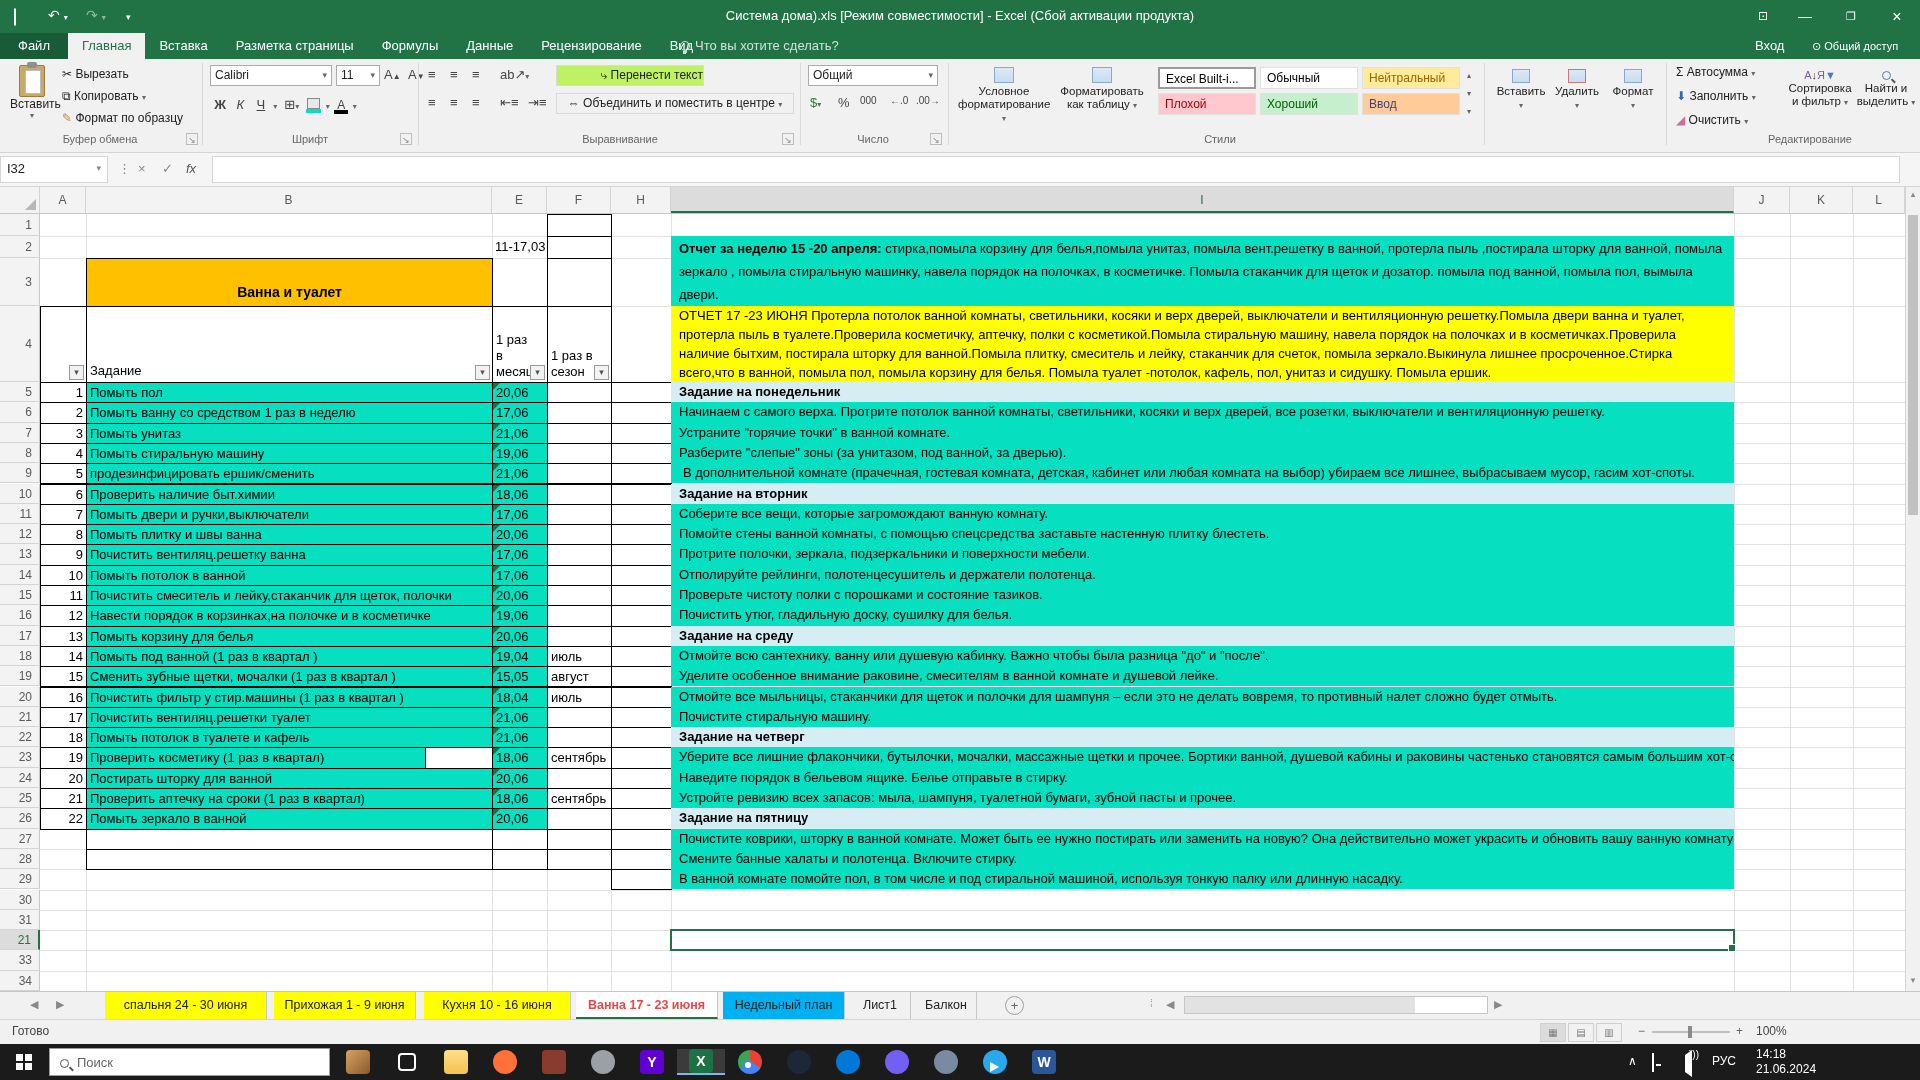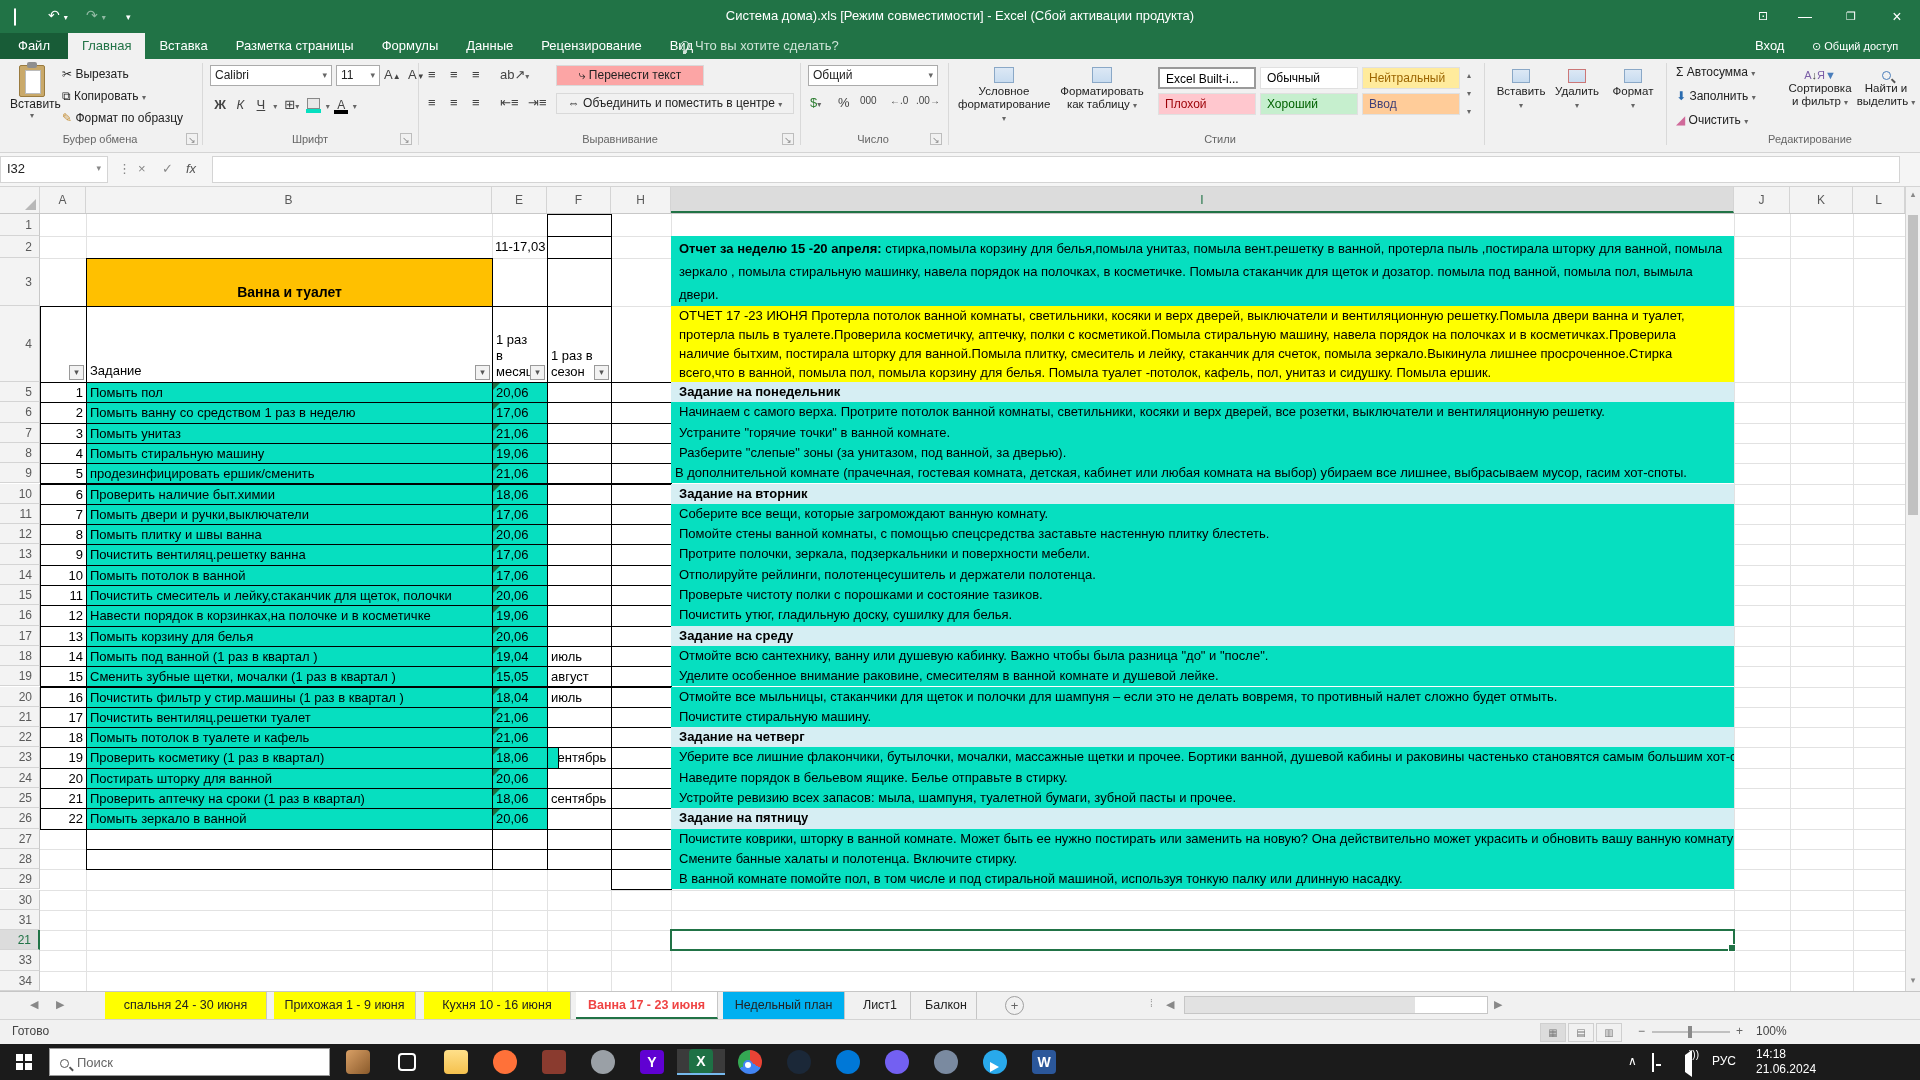--- a/index.html
+++ b/index.html
@@ -148,21 +148,21 @@
 
     <div class="abs mini" style="left:428px;top:8px;">≡</div>
     <div class="abs mini" style="left:450px;top:8px;">≡</div>
     <div class="abs mini" style="left:472px;top:8px;">≡</div>
     <div class="abs mini" style="left:500px;top:8px;">ab↗<span style="font-size:8px;color:#666;">▾</span></div>
     <div class="abs mini" style="left:428px;top:36px;">≡</div>
     <div class="abs mini" style="left:450px;top:36px;">≡</div>
     <div class="abs mini" style="left:472px;top:36px;">≡</div>
     <div class="abs mini" style="left:500px;top:36px;">⇤≡</div>
     <div class="abs mini" style="left:528px;top:36px;">⇥≡</div>
-    <div class="abs rbtn chip" style="left:556px;top:6px;width:148px;background:#fca5a5;">⤷ <span>Перенести текст</span></div>
+    <div class="abs rbtn chip" style="left:556px;top:6px;width:148px;background:#bef264;text-align:right;">⤷ <span>Перенести текст</span></div>
     <div class="abs rbtn chip" style="left:556px;top:34px;width:238px;">⇔ <span>Объединить и поместить в центре</span> <span style="font-size:8px;color:#666;">▾</span></div>
     <div class="abs glabel" style="left:550px;width:140px;">Выравнивание</div>
     <div class="abs launch" style="left:782px;">↘</div>
     <div class="abs gdiv" style="left:800px;"></div>
 
     <div class="abs combo" style="left:808px;top:6px;width:130px;"><span>Общий</span><span class="dd">▾</span></div>
     <div class="abs mini" style="left:810px;top:36px;color:#2e7d32;">$<span style="font-size:8px;color:#666;">▾</span></div>
     <div class="abs mini" style="left:838px;top:36px;">%</div>
     <div class="abs mini" style="left:860px;top:36px;font-size:10px;">000</div>
     <div class="abs mini" style="left:890px;top:36px;font-size:10px;">←.0</div>
@@ -426,42 +426,42 @@
       <div class="abs cell bordered" style="left: 40px; top: 472.5px; width: 47px; height: 21.3px; text-align: right; background: rgb(255, 255, 255); line-height: 19.3px;">16</div>
       <div class="abs cell teal bordered" style="left: 86px; top: 472.5px; width: 407px; height: 21.3px; line-height: 19.3px;">Почистить фильтр у стир.машины (1 раз в квартал )</div>
       <div class="abs cell teal bordered err" style="left: 492px; top: 472.5px; width: 56px; height: 21.3px; line-height: 19.3px;">18,04</div>
       <div class="abs cell bordered" style="left: 40px; top: 492.8px; width: 47px; height: 21.3px; text-align: right; background: rgb(255, 255, 255); line-height: 19.3px;">17</div>
       <div class="abs cell teal bordered" style="left: 86px; top: 492.8px; width: 407px; height: 21.3px; line-height: 19.3px;">Почистить вентиляц.решетки туалет</div>
       <div class="abs cell teal bordered err" style="left: 492px; top: 492.8px; width: 56px; height: 21.3px; line-height: 19.3px;">21,06</div>
       <div class="abs cell bordered" style="left: 40px; top: 513.1px; width: 47px; height: 21.3px; text-align: right; background: rgb(255, 255, 255); line-height: 19.3px;">18</div>
       <div class="abs cell teal bordered" style="left: 86px; top: 513.1px; width: 407px; height: 21.3px; line-height: 19.3px;">Помыть потолок в туалете и кафель</div>
       <div class="abs cell teal bordered err" style="left: 492px; top: 513.1px; width: 56px; height: 21.3px; line-height: 19.3px;">21,06</div>
       <div class="abs cell bordered" style="left: 40px; top: 533.4px; width: 47px; height: 21.3px; text-align: right; background: rgb(255, 255, 255); line-height: 19.3px;">19</div>
-      <div class="abs cell teal bordered" style="left: 86px; top: 533.4px; width: 473px; height: 21.3px; line-height: 19.3px;">Проверить косметику (1 раз в квартал)</div>
+      <div class="abs cell teal bordered" style="left: 86px; top: 533.4px; width: 340px; height: 21.3px; line-height: 19.3px;">Проверить косметику (1 раз в квартал)</div>
       <div class="abs cell teal bordered err" style="left: 492px; top: 533.4px; width: 56px; height: 21.3px; line-height: 19.3px;">18,06</div>
       <div class="abs cell bordered" style="left: 40px; top: 553.7px; width: 47px; height: 21.3px; text-align: right; background: rgb(255, 255, 255); line-height: 19.3px;">20</div>
       <div class="abs cell teal bordered" style="left: 86px; top: 553.7px; width: 407px; height: 21.3px; line-height: 19.3px;">Постирать шторку для ванной</div>
       <div class="abs cell teal bordered err" style="left: 492px; top: 553.7px; width: 56px; height: 21.3px; line-height: 19.3px;">20,06</div>
       <div class="abs cell bordered" style="left: 40px; top: 574px; width: 47px; height: 21.3px; text-align: right; background: rgb(255, 255, 255); line-height: 19.3px;">21</div>
       <div class="abs cell teal bordered" style="left: 86px; top: 574px; width: 407px; height: 21.3px; line-height: 19.3px;">Проверить аптечку на сроки (1 раз в квартал)</div>
       <div class="abs cell teal bordered err" style="left: 492px; top: 574px; width: 56px; height: 21.3px; line-height: 19.3px;">18,06</div>
       <div class="abs cell bordered" style="left: 40px; top: 594.3px; width: 47px; height: 21.3px; text-align: right; background: rgb(255, 255, 255); line-height: 19.3px;">22</div>
       <div class="abs cell teal bordered" style="left: 86px; top: 594.3px; width: 407px; height: 21.3px; line-height: 19.3px;">Помыть зеркало в ванной</div>
       <div class="abs cell teal bordered err" style="left: 492px; top: 594.3px; width: 56px; height: 21.3px; line-height: 19.3px;">20,06</div>
       <div class="abs cell bordered" style="left: 86px; top: 614.6px; width: 407px; height: 21.3px; background: rgb(255, 255, 255);"></div>
       <div class="abs cell bordered" style="left: 492px; top: 614.6px; width: 56px; height: 21.3px; background: rgb(255, 255, 255);"></div>
       <div class="abs cell bordered" style="left: 86px; top: 634.9px; width: 407px; height: 21.3px; background: rgb(255, 255, 255);"></div>
       <div class="abs cell bordered" style="left: 492px; top: 634.9px; width: 56px; height: 21.3px; background: rgb(255, 255, 255);"></div>
       <div class="abs cell rep" style="left: 671px; top: 22px; width: 1063px; height: 70px; background: rgb(6, 223, 192); font-size: 13px; line-height: 23px; padding: 1px 8px;"><b>Отчет за неделю 15 -20 апреля:</b> стирка,помыла корзину для белья,помыла унитаз, помыла вент.решетку в ванной, протерла пыль ,постирала шторку для ванной, помыла зеркало , помыла стиральную машинку, навела порядок на полочках, в косметичке. Помыла стаканчик для щеток и дозатор. помыла под ванной, помыла пол, вымыла двери.</div>
       <div class="abs cell rep" style="left: 671px; top: 92px; width: 1063px; height: 76px; background: rgb(255, 255, 0); font-size: 13px; line-height: 19px; padding: 0px 8px;">ОТЧЕТ 17 -23 ИЮНЯ Протерла потолок ванной комнаты, светильники, косяки и верх дверей, выключатели и вентиляционную решетку.Помыла двери ванна и туалет, протерла пыль в туалете.Проверила косметичку, аптечку, полки с косметикой.Помыла стиральную машину, навела порядок на полочках и в косметичках.Проверила наличие бытхим, постирала шторку для ванной.Помыла плитку, смеситель и лейку, стаканчик для счеток, помыла зеркало.Выкинула лишнее просроченное.Стирка всего,что в ванной, помыла пол, помыла корзину для белья. Помыла туалет -потолок, кафель, пол, унитаз и сидушку. Помыла ершик.</div>
       <div class="abs cell" style="left: 671px; top: 168px; width: 1063px; height: 20.3px; line-height: 20.3px; padding-left: 8px; background: rgb(214, 238, 243); font-weight: bold;">Задание на понедельник</div>
       <div class="abs cell" style="left: 671px; top: 188.3px; width: 1063px; height: 20.3px; line-height: 20.3px; padding-left: 8px; background: rgb(6, 223, 192); font-weight: normal;">Начинаем с самого верха. Протрите потолок ванной комнаты, светильники, косяки и верх дверей, все розетки, выключатели и вентиляционную решетку.</div>
       <div class="abs cell" style="left: 671px; top: 208.6px; width: 1063px; height: 20.3px; line-height: 20.3px; padding-left: 8px; background: rgb(6, 223, 192); font-weight: normal;">Устраните "горячие точки" в ванной комнате.</div>
       <div class="abs cell" style="left: 671px; top: 228.9px; width: 1063px; height: 20.3px; line-height: 20.3px; padding-left: 8px; background: rgb(6, 223, 192); font-weight: normal;">Разберите "слепые" зоны (за унитазом, под ванной, за дверью).</div>
-      <div class="abs cell" style="left: 671px; top: 249.2px; width: 1063px; height: 20.3px; line-height: 20.3px; padding-left: 4px; background: rgb(6, 223, 192); font-weight: normal;">В дополнительной комнате (прачечная, гостевая комната, детская, кабинет или любая комната на выбор) убираем все лишнее, выбрасываем мусор, гасим хот-споты.</div>
+      <div class="abs cell" style="left: 671px; top: 249.2px; width: 1063px; height: 20.3px; line-height: 20.3px; padding-left: 12px; background: rgb(6, 223, 192); font-weight: normal;">В дополнительной комнате (прачечная, гостевая комната, детская, кабинет или любая комната на выбор) убираем все лишнее, выбрасываем мусор, гасим хот-споты.</div>
       <div class="abs cell" style="left: 671px; top: 269.5px; width: 1063px; height: 20.3px; line-height: 20.3px; padding-left: 8px; background: rgb(214, 238, 243); font-weight: bold;">Задание на вторник</div>
       <div class="abs cell" style="left: 671px; top: 289.8px; width: 1063px; height: 20.3px; line-height: 20.3px; padding-left: 8px; background: rgb(6, 223, 192); font-weight: normal;">Соберите все вещи, которые загромождают ванную комнату.</div>
       <div class="abs cell" style="left: 671px; top: 310.1px; width: 1063px; height: 20.3px; line-height: 20.3px; padding-left: 8px; background: rgb(6, 223, 192); font-weight: normal;">Помойте стены ванной комнаты, с помощью спецсредства заставьте настенную плитку блестеть.</div>
       <div class="abs cell" style="left: 671px; top: 330.4px; width: 1063px; height: 20.3px; line-height: 20.3px; padding-left: 8px; background: rgb(6, 223, 192); font-weight: normal;">Протрите полочки, зеркала, подзеркальники и поверхности мебели.</div>
       <div class="abs cell" style="left: 671px; top: 350.7px; width: 1063px; height: 20.3px; line-height: 20.3px; padding-left: 8px; background: rgb(6, 223, 192); font-weight: normal;">Отполируйте рейлинги, полотенцесушитель и держатели полотенца.</div>
       <div class="abs cell" style="left: 671px; top: 371px; width: 1063px; height: 20.3px; line-height: 20.3px; padding-left: 8px; background: rgb(6, 223, 192); font-weight: normal;">Проверьте чистоту полки с порошками и состояние тазиков.</div>
       <div class="abs cell" style="left: 671px; top: 391.3px; width: 1063px; height: 20.3px; line-height: 20.3px; padding-left: 8px; background: rgb(6, 223, 192); font-weight: normal;">Почистить утюг, гладильную доску, сушилку для белья.</div>
       <div class="abs cell" style="left: 671px; top: 411.6px; width: 1063px; height: 20.3px; line-height: 20.3px; padding-left: 8px; background: rgb(214, 238, 243); font-weight: bold;">Задание на среду</div>
       <div class="abs cell" style="left: 671px; top: 431.9px; width: 1063px; height: 20.3px; line-height: 20.3px; padding-left: 8px; background: rgb(6, 223, 192); font-weight: normal;">Отмойте всю сантехнику, ванну или душевую кабинку. Важно чтобы была разница "до" и "после".</div>
       <div class="abs cell" style="left: 671px; top: 452.2px; width: 1063px; height: 20.3px; line-height: 20.3px; padding-left: 8px; background: rgb(6, 223, 192); font-weight: normal;">Уделите особенное внимание раковине, смесителям в ванной комнате и душевой лейке.</div>

